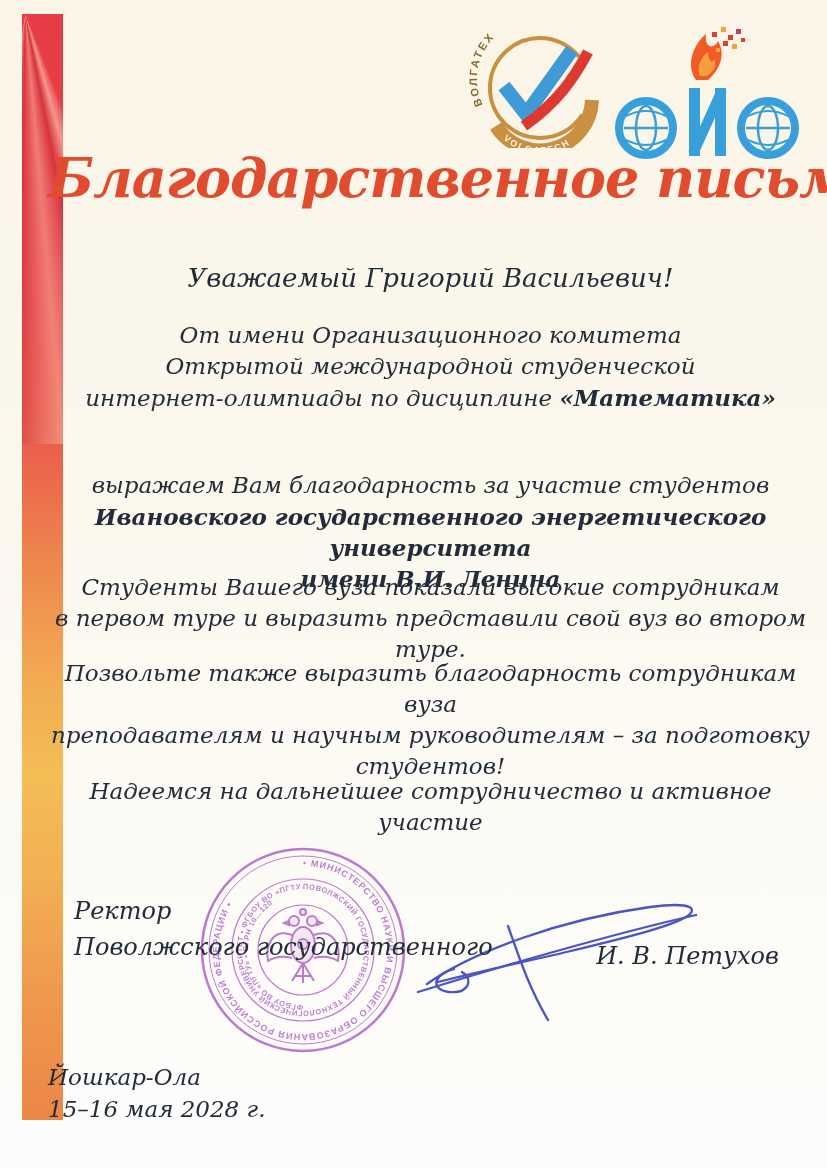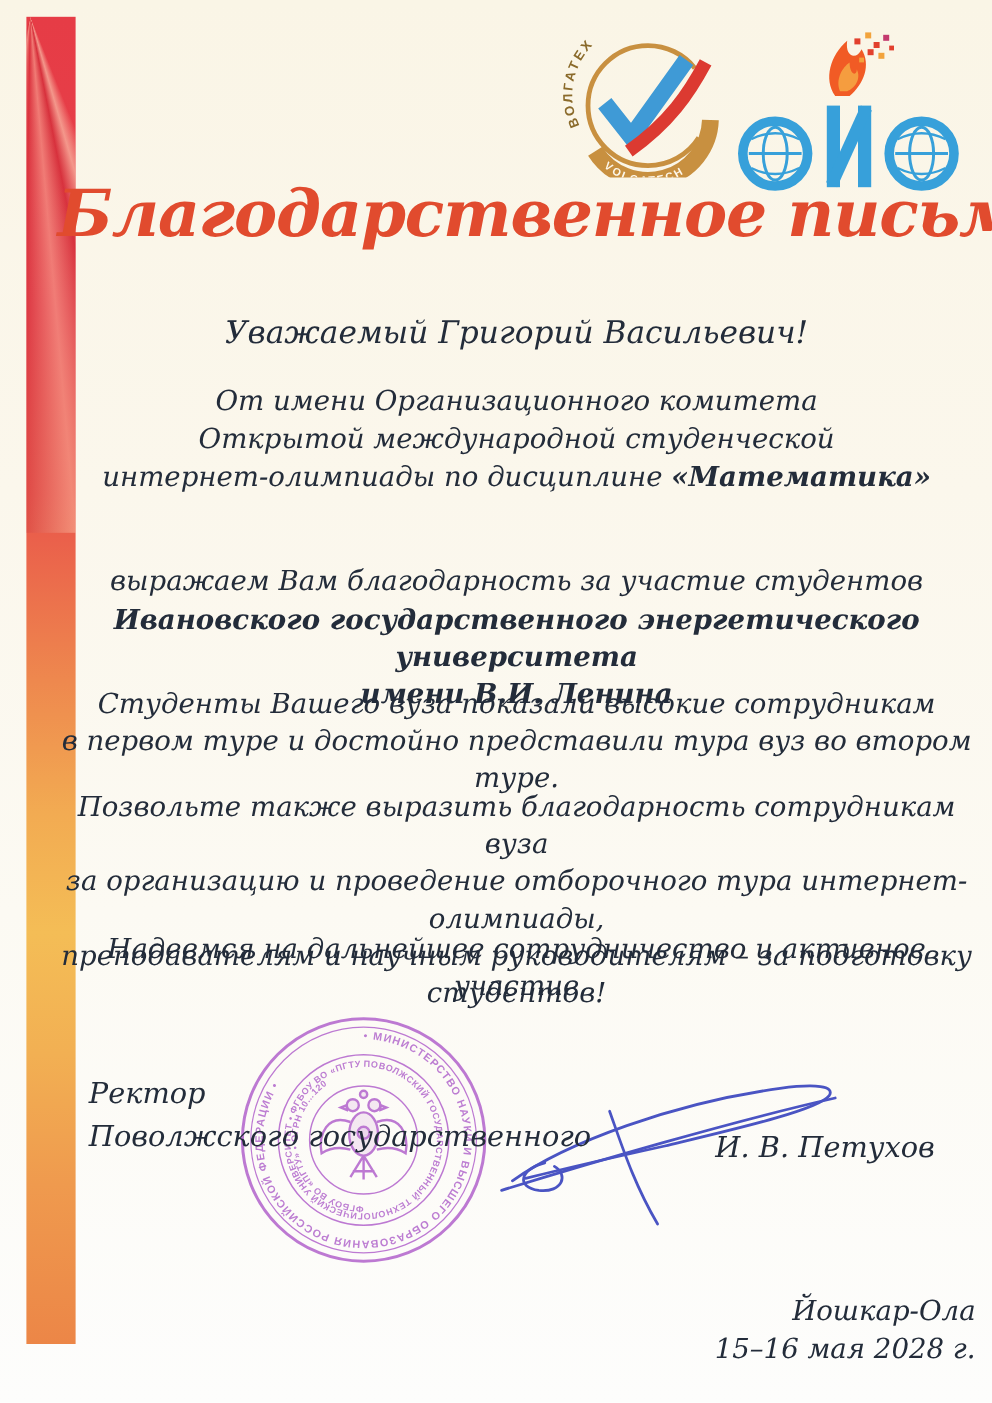--- a/index.html
+++ b/index.html
@@ -44,22 +44,22 @@
     position:absolute; left:74px; top:893px; z-index:3;
     font-size:24px; font-style:italic; line-height:36px; color:#232c3a; text-align:left;
   }
   .signer{
     position:absolute; right:48px; top:942px; z-index:3;
     font-size:24px; font-style:italic; color:#232c3a;
   }
   .stamp{position:absolute; left:198px; top:845px; z-index:1; opacity:.85;}
   .signature-svg{position:absolute; left:412px; top:872px; z-index:2;}
 
-  .footer{position:absolute; left:48px; right:14px; text-align:right; color:#232c3a;
-          font-size:23px; font-style:italic;margin-top:16px;}
+  .footer{position:absolute; left:48px; right:14px; text-align:left; color:#232c3a;
+          font-size:23px; font-style:italic;}
   .city{top:1064px;} .date{top:1096px;}
 </style>
 </head>
 <body>
 
 <div class="page">
 
   <div class="stripe">
     <div class="rays"></div>
   </div>
@@ -129,26 +129,25 @@
   </div>
 
   <div class="content para p2">
     <div>выражаем Вам благодарность за участие студентов</div>
     <div class="bold">Ивановского государственного энергетического университета</div>
     <div class="bold">имени В.И. Ленина</div>
   </div>
 
   <div class="content para p3">
     <div>Студенты Вашего вуза показали высокие сотрудникам</div>
-    <div>в первом туре и достойно представили тура вуз во втором туре.</div>
+    <div>в первом туре и выразить представили свой вуз во втором туре.</div>
   </div>
 
   <div class="content para p4">
     <div>Позвольте также выразить благодарность сотрудникам вуза</div>
-    <div>за организацию и проведение отборочного тура интернет-олимпиады,</div>
     <div>преподавателям и научным руководителям – за подготовку студентов!</div>
   </div>
 
   <div class="content para p5">
     <div>Надеемся на дальнейшее сотрудничество и активное участие</div>
   </div>
 
   <svg class="stamp" width="210" height="210" viewBox="0 0 210 210">
     <defs>
       <path id="st-outer" d="M105,21 a84,84 0 1,1 -0.01,0"></path>

